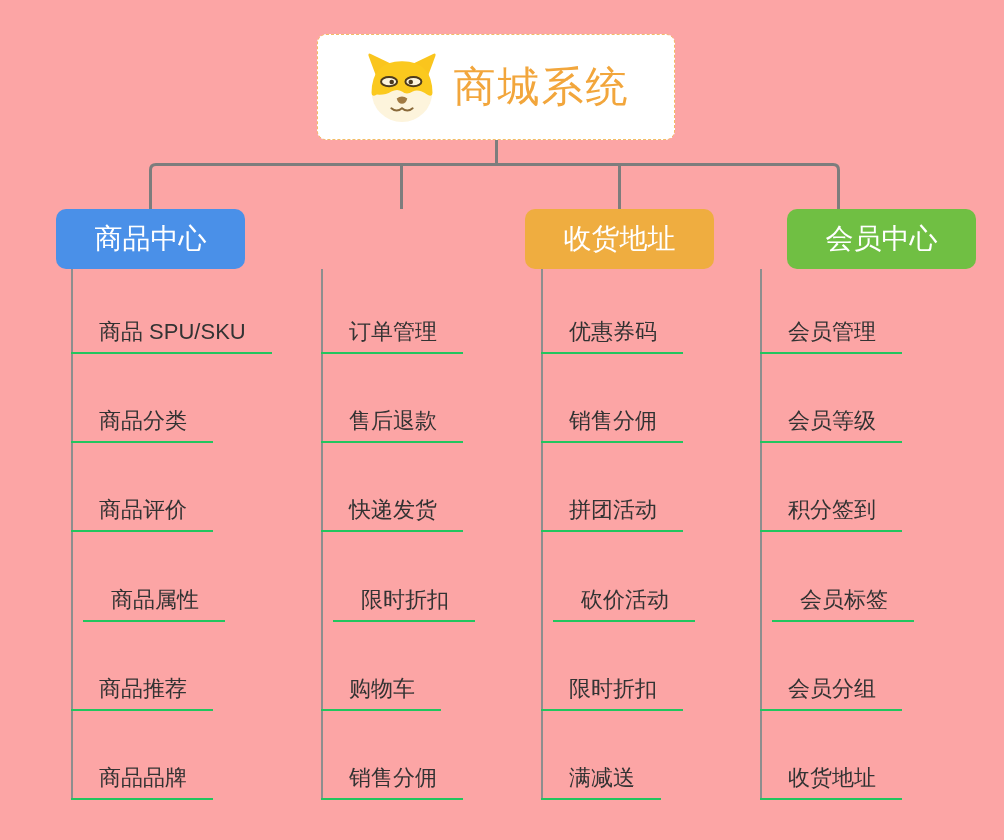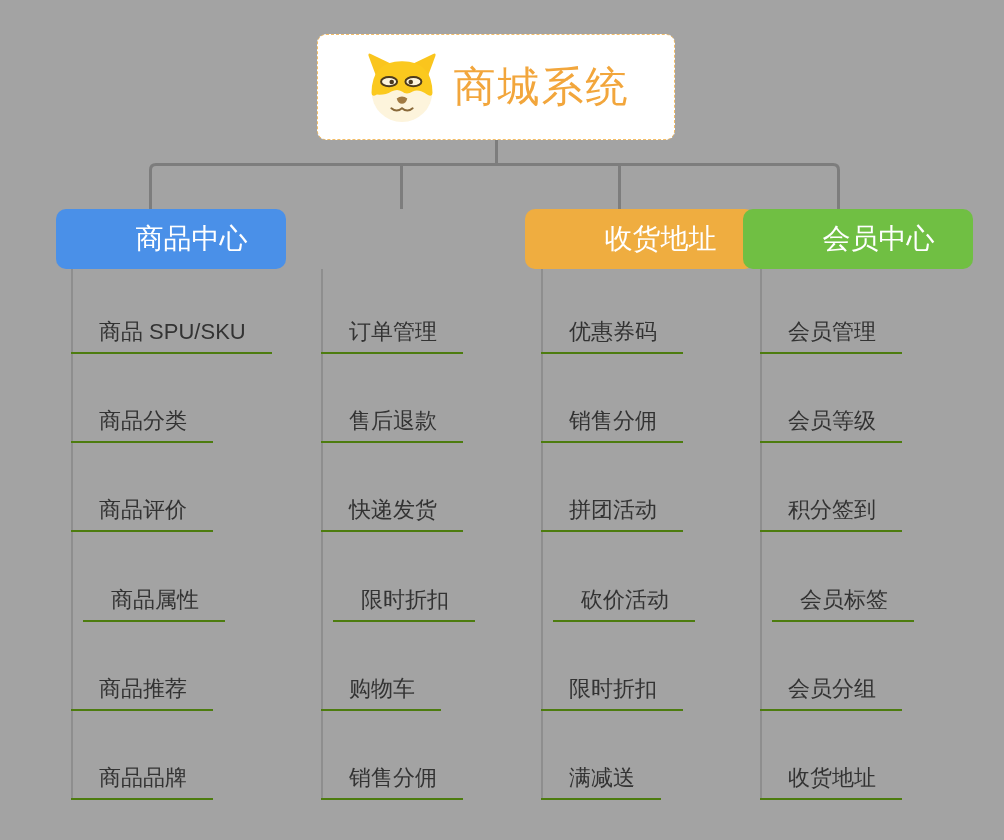--- a/index.html
+++ b/index.html
@@ -5,21 +5,21 @@
   html,body{margin:0;padding:0;}
   body{
     background:#fafafa;
     font-family:"Liberation Sans", sans-serif;
   }
   .canvas{
     position:relative;
     width:1004px;
     height:840px;
     overflow:hidden;
-    background:#a3a3a3;
+    background:#fca5a5;
   }
   .connectors{
     position:absolute;
     left:0; top:0;
     width:1004px; height:840px;
     pointer-events:none;
   }
   
   .root{
     position:absolute;
@@ -45,21 +45,20 @@
     position:absolute;
     top:209px;
     width:189px; height:60px;
     border-radius:10px;
     color:#ffffff;
     font-size:28px;
     display:flex;
     align-items:center;
     justify-content:center;
     white-space:nowrap;
-    padding-left:41px;
   }
   .cat0{left:56px;}
   .cat1{left:307px;}
   .cat2{left:525px;}
   .cat3{left:743px;}
   
   .branch{position:absolute; top:0; width:0;}
   .b0{left:72px;}
   .b1{left:322px;}
   .b2{left:542px;}
@@ -68,21 +67,21 @@
     position:absolute;
     left:-1px; top:269px;
     width:2px; height:531px;
     background:#8e8e8e;
   }
   .leaf{
     position:absolute;
     left:-1px;
     height:34px;
     padding:0 26px 5px 28px;
-    border-bottom:2px solid #4d7c0f;
+    border-bottom:2px solid #22c55e;
     display:flex;
     align-items:flex-end;
     font-size:22px;
     color:#333333;
     white-space:nowrap;
   }
   .r0{top:313px;}
   .r1{top:402px;}
   .r2{top:491px;}
   .r3{top:581px;margin-left:12px;}
@@ -112,21 +111,21 @@
       <ellipse cx="65" cy="39" rx="10.5" ry="6" fill="#fdf4dc" stroke="#4c3a1e" stroke-width="2.6"></ellipse>
       <circle cx="61.5" cy="39.5" r="3" fill="#4c3a1e"></circle>
       <path d="M43 61 Q50 56 57 61 Q55 68 50 68 Q45 68 43 61 Z" fill="#a07a43"></path>
       <path d="M36 74 Q43 80 50 74 Q57 80 64 74" fill="none" stroke="#8a6a3a" stroke-width="2.6" stroke-linecap="round"></path>
     </svg>
     <span class="root-title">商城系统</span>
   </div>
 
   <div class="cat cat0" style="background: rgb(74, 144, 232);">商品中心</div>
   <div class="cat cat2" style="background: rgb(239, 173, 64);">收货地址</div>
-  <div class="cat cat3" style="background: rgb(112, 191, 67);">会员中心</div>
+  <div class="cat cat3" style="background: rgb(112, 191, 67); margin-left: 44px;">会员中心</div>
 
   <div class="branch b0">
     <div class="trunk"></div>
     <div class="leaf r0">
         <span>商品 SPU/SKU</span>
       </div>
     <div class="leaf r1">
         <span>商品分类</span>
       </div>
     <div class="leaf r2">

